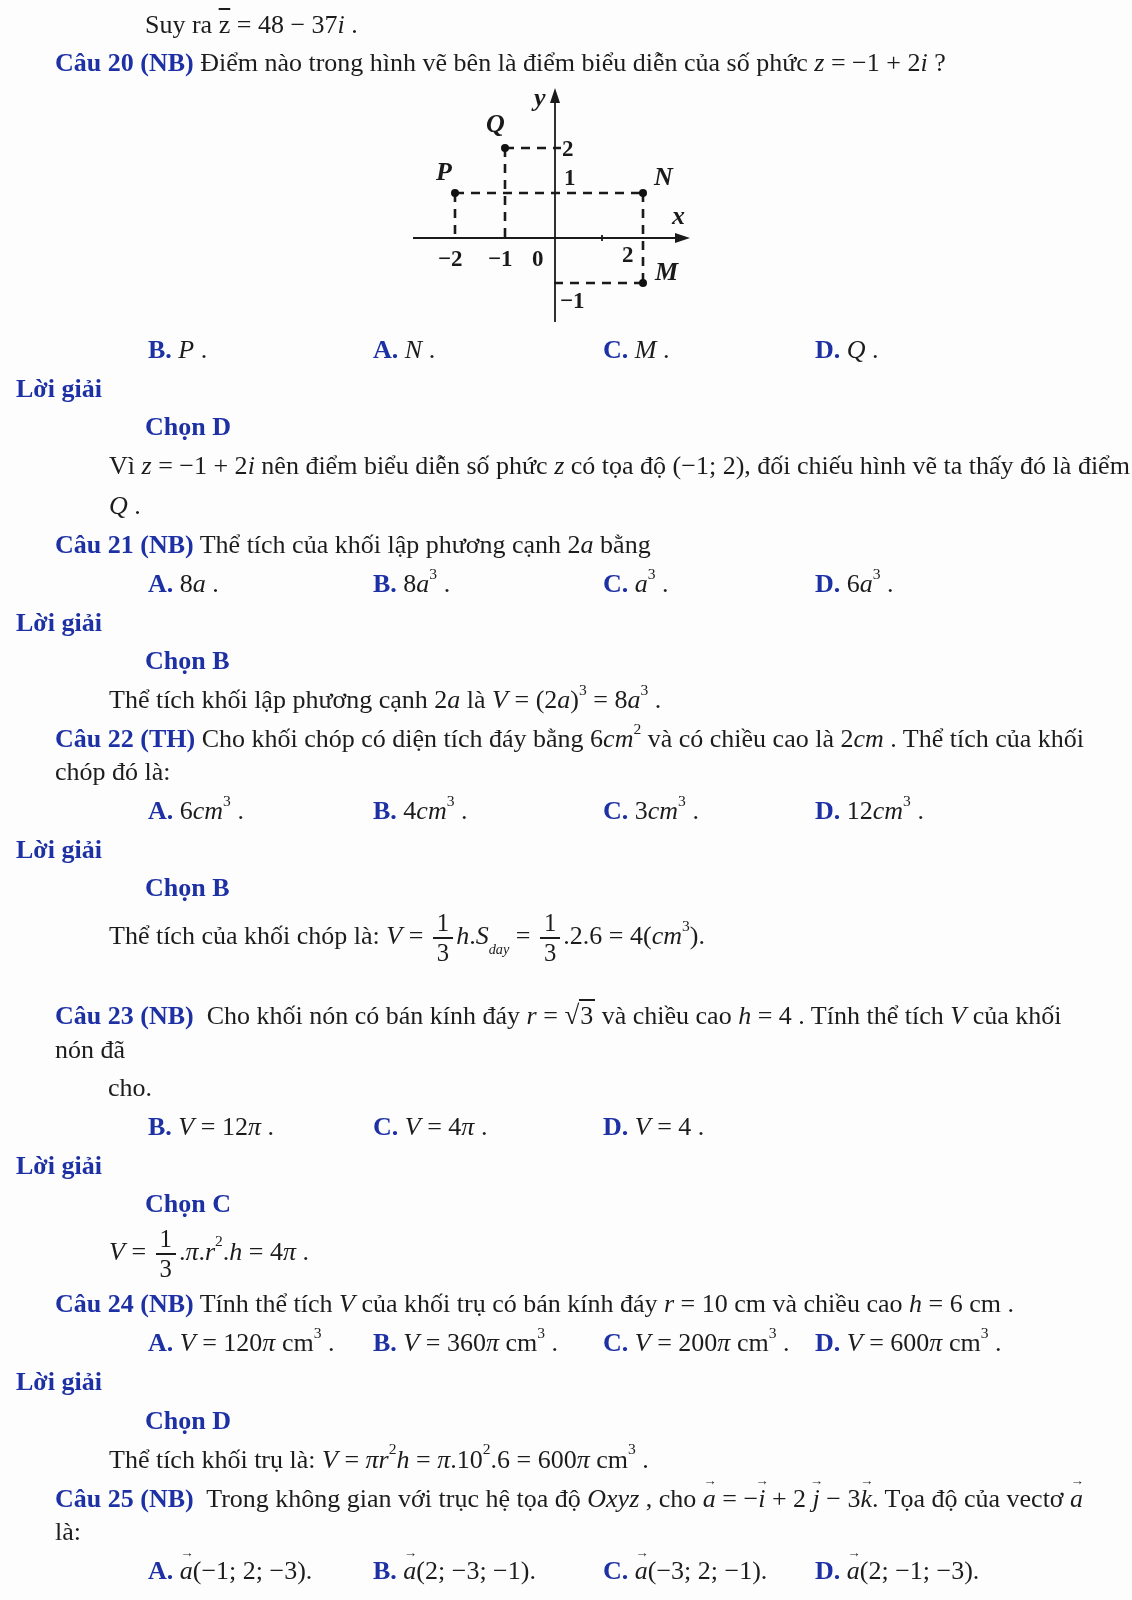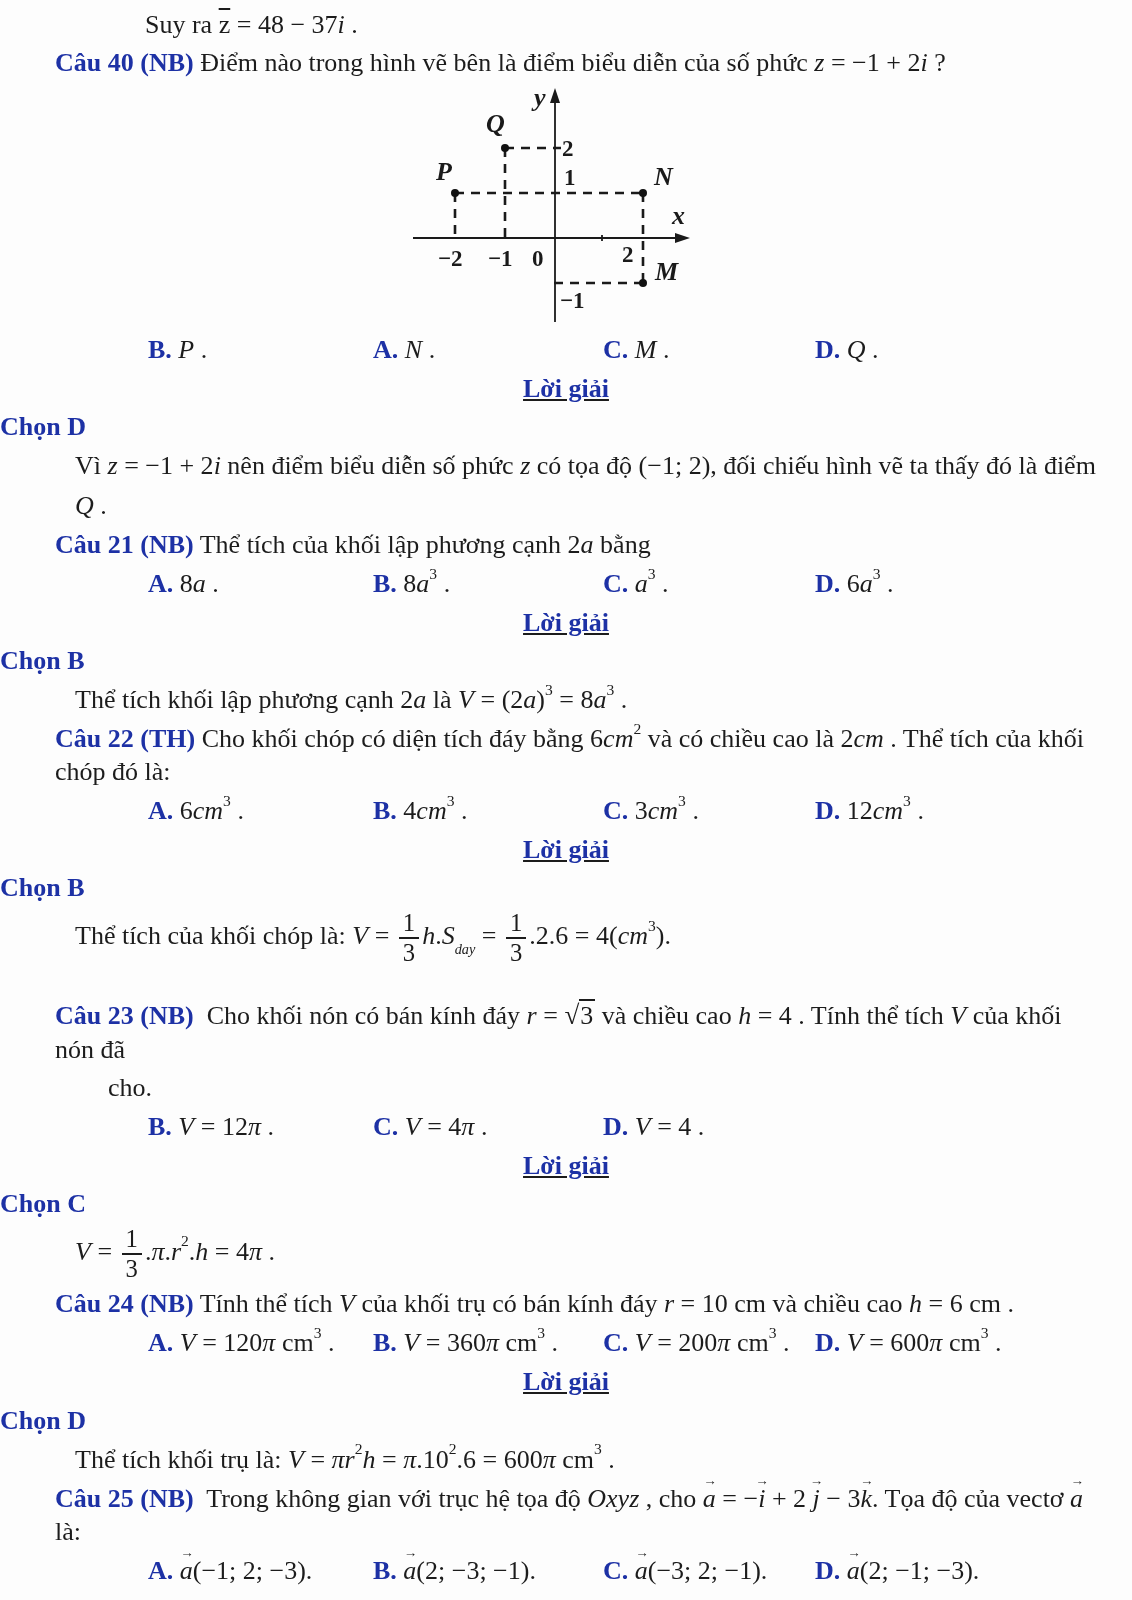--- a/index.html
+++ b/index.html
@@ -10,23 +10,23 @@
   }
   .page{width:1132px;height:1428px;padding-top:6px;box-sizing:border-box;}
   p{margin:0;}
   .line{padding:2px 0 3px;}
   .blue{color:#1d31a5;font-weight:bold;}
   .intro{margin-left:145px;}
   .qhead{margin-left:55px;margin-right:40px;}
   .cont{margin-left:108px;}
   .opts{display:grid;grid-template-columns:225px 230px 212px auto;margin-left:148px;padding:3px 0 3px;}
   .opt{white-space:nowrap;}
-  .loigiai{text-align:center;padding:3px 16px;text-decoration:underline;}
-  .chon{padding:2px 0 3px;}
-  .sol{margin-left:75px;padding:3px 0 4px;}
+  .loigiai{padding:3px 16px;}
+  .chon{margin-left:145px;padding:2px 0 3px;}
+  .sol{margin-left:109px;padding:3px 0 4px;}
   .mt-lg{margin-top:26px;}
   .it{font-style:italic;}
   sup{font-size:0.6em;position:relative;top:-0.25em;line-height:0;}
   sub{font-size:0.55em;position:relative;top:0.25em;line-height:0;font-style:italic;}
   .frac{display:inline-flex;flex-direction:column;align-items:center;vertical-align:middle;line-height:1.05;margin:0 3px;font-size:0.95em;}
   .frac .num{padding:0 4px 1px;border-bottom:2px solid currentColor;}
   .frac .den{padding-top:1px;}
   .sq{font-size:1.04em;}
   .rad{border-top:2px solid currentColor;padding:0 2px 0 1px;}
   .bar{text-decoration:overline;}
@@ -41,21 +41,21 @@
   .pt{fill:#111;}
   .ah{fill:#1a1a1a;stroke:none;}
 </style>
 </head>
 <body>
 
 <div class="page">
 
   <p class="line intro"><span>Suy ra <span class="bar">z</span> = 48 − 37<span class="it">i</span> .</span></p>
 
-  <p class="line qhead"><b class="blue">Câu 40 (NB)</b> <span>Điểm nào trong hình vẽ bên là điểm biểu diễn của số phức <span class="it">z</span> = −1 + 2<span class="it">i</span> ?</span></p>
+  <p class="line qhead"><b class="blue">Câu 20 (NB)</b> <span>Điểm nào trong hình vẽ bên là điểm biểu diễn của số phức <span class="it">z</span> = −1 + 2<span class="it">i</span> ?</span></p>
 
   <div class="figure-wrap">
     <svg width="330" height="238" viewBox="0 0 330 238">
 
       <line class="axis" x1="25" y1="154" x2="294" y2="154"></line>
       <polygon class="ah" points="302,154 287,149 287,159"></polygon>
       <line class="axis" x1="167" y1="238" x2="167" y2="12"></line>
       <polygon class="ah" points="167,4 162,19 172,19"></polygon>
       <line class="axis" x1="214" y1="151" x2="214" y2="157"></line>
 

